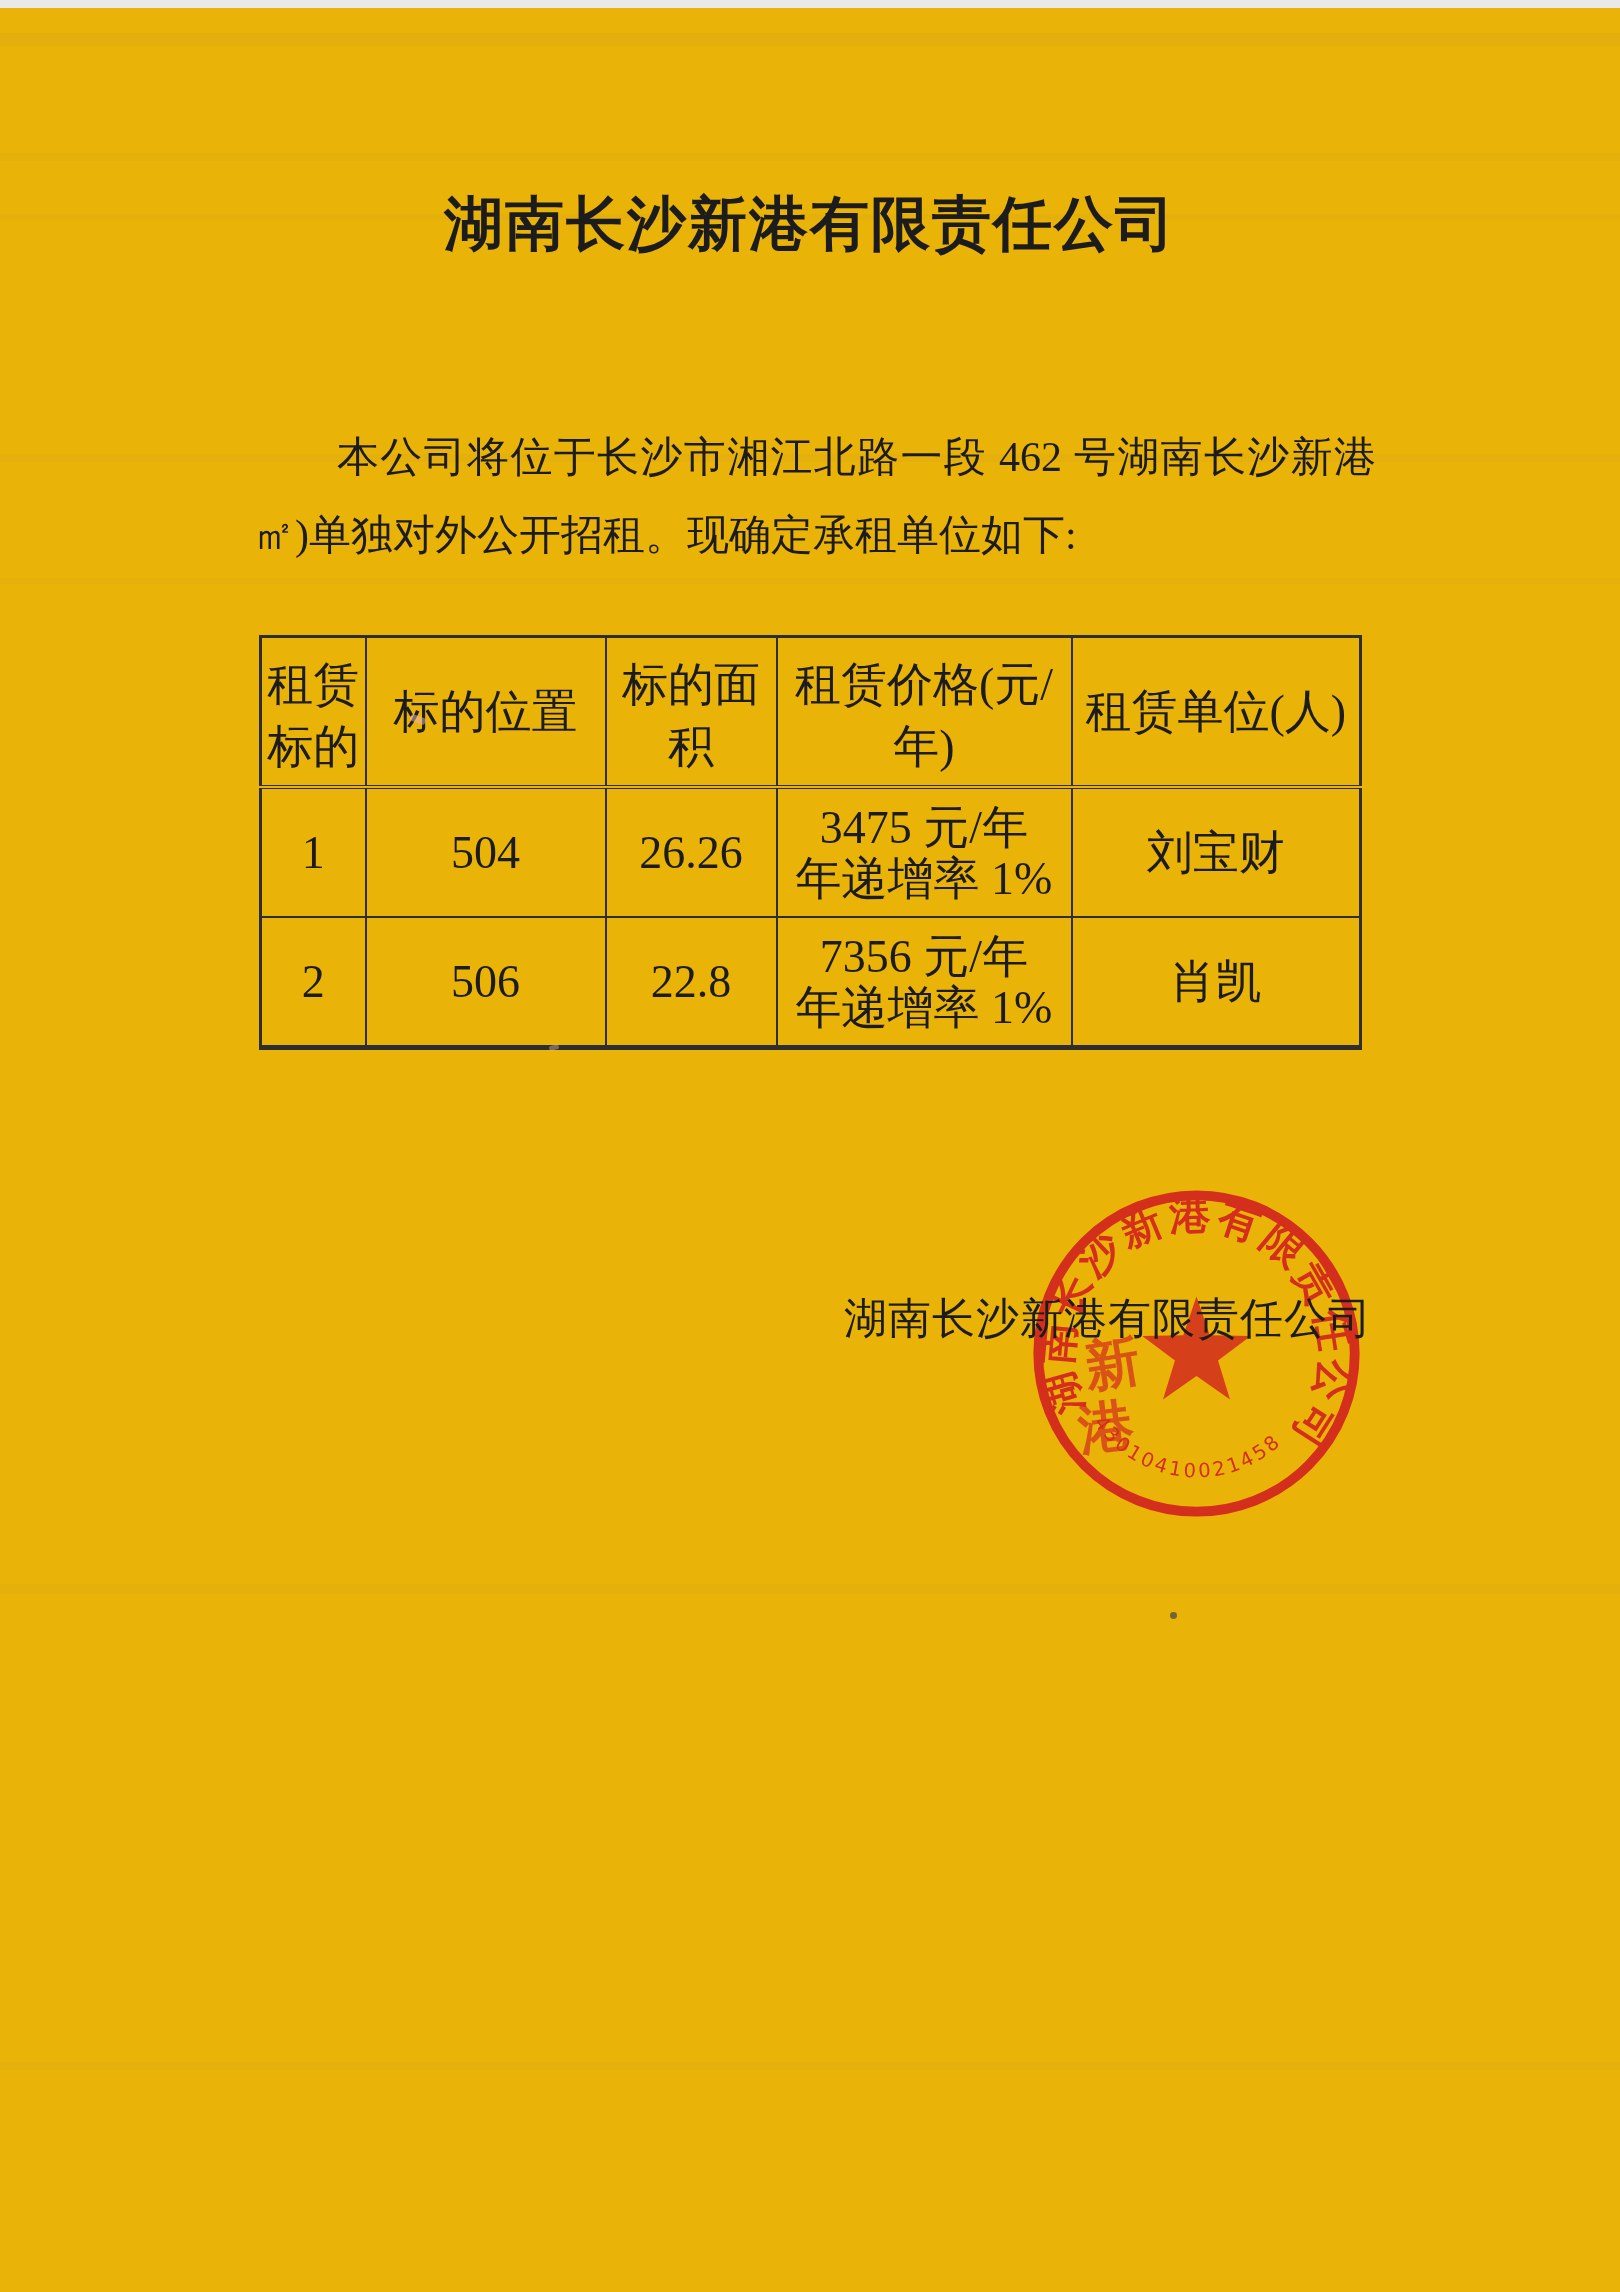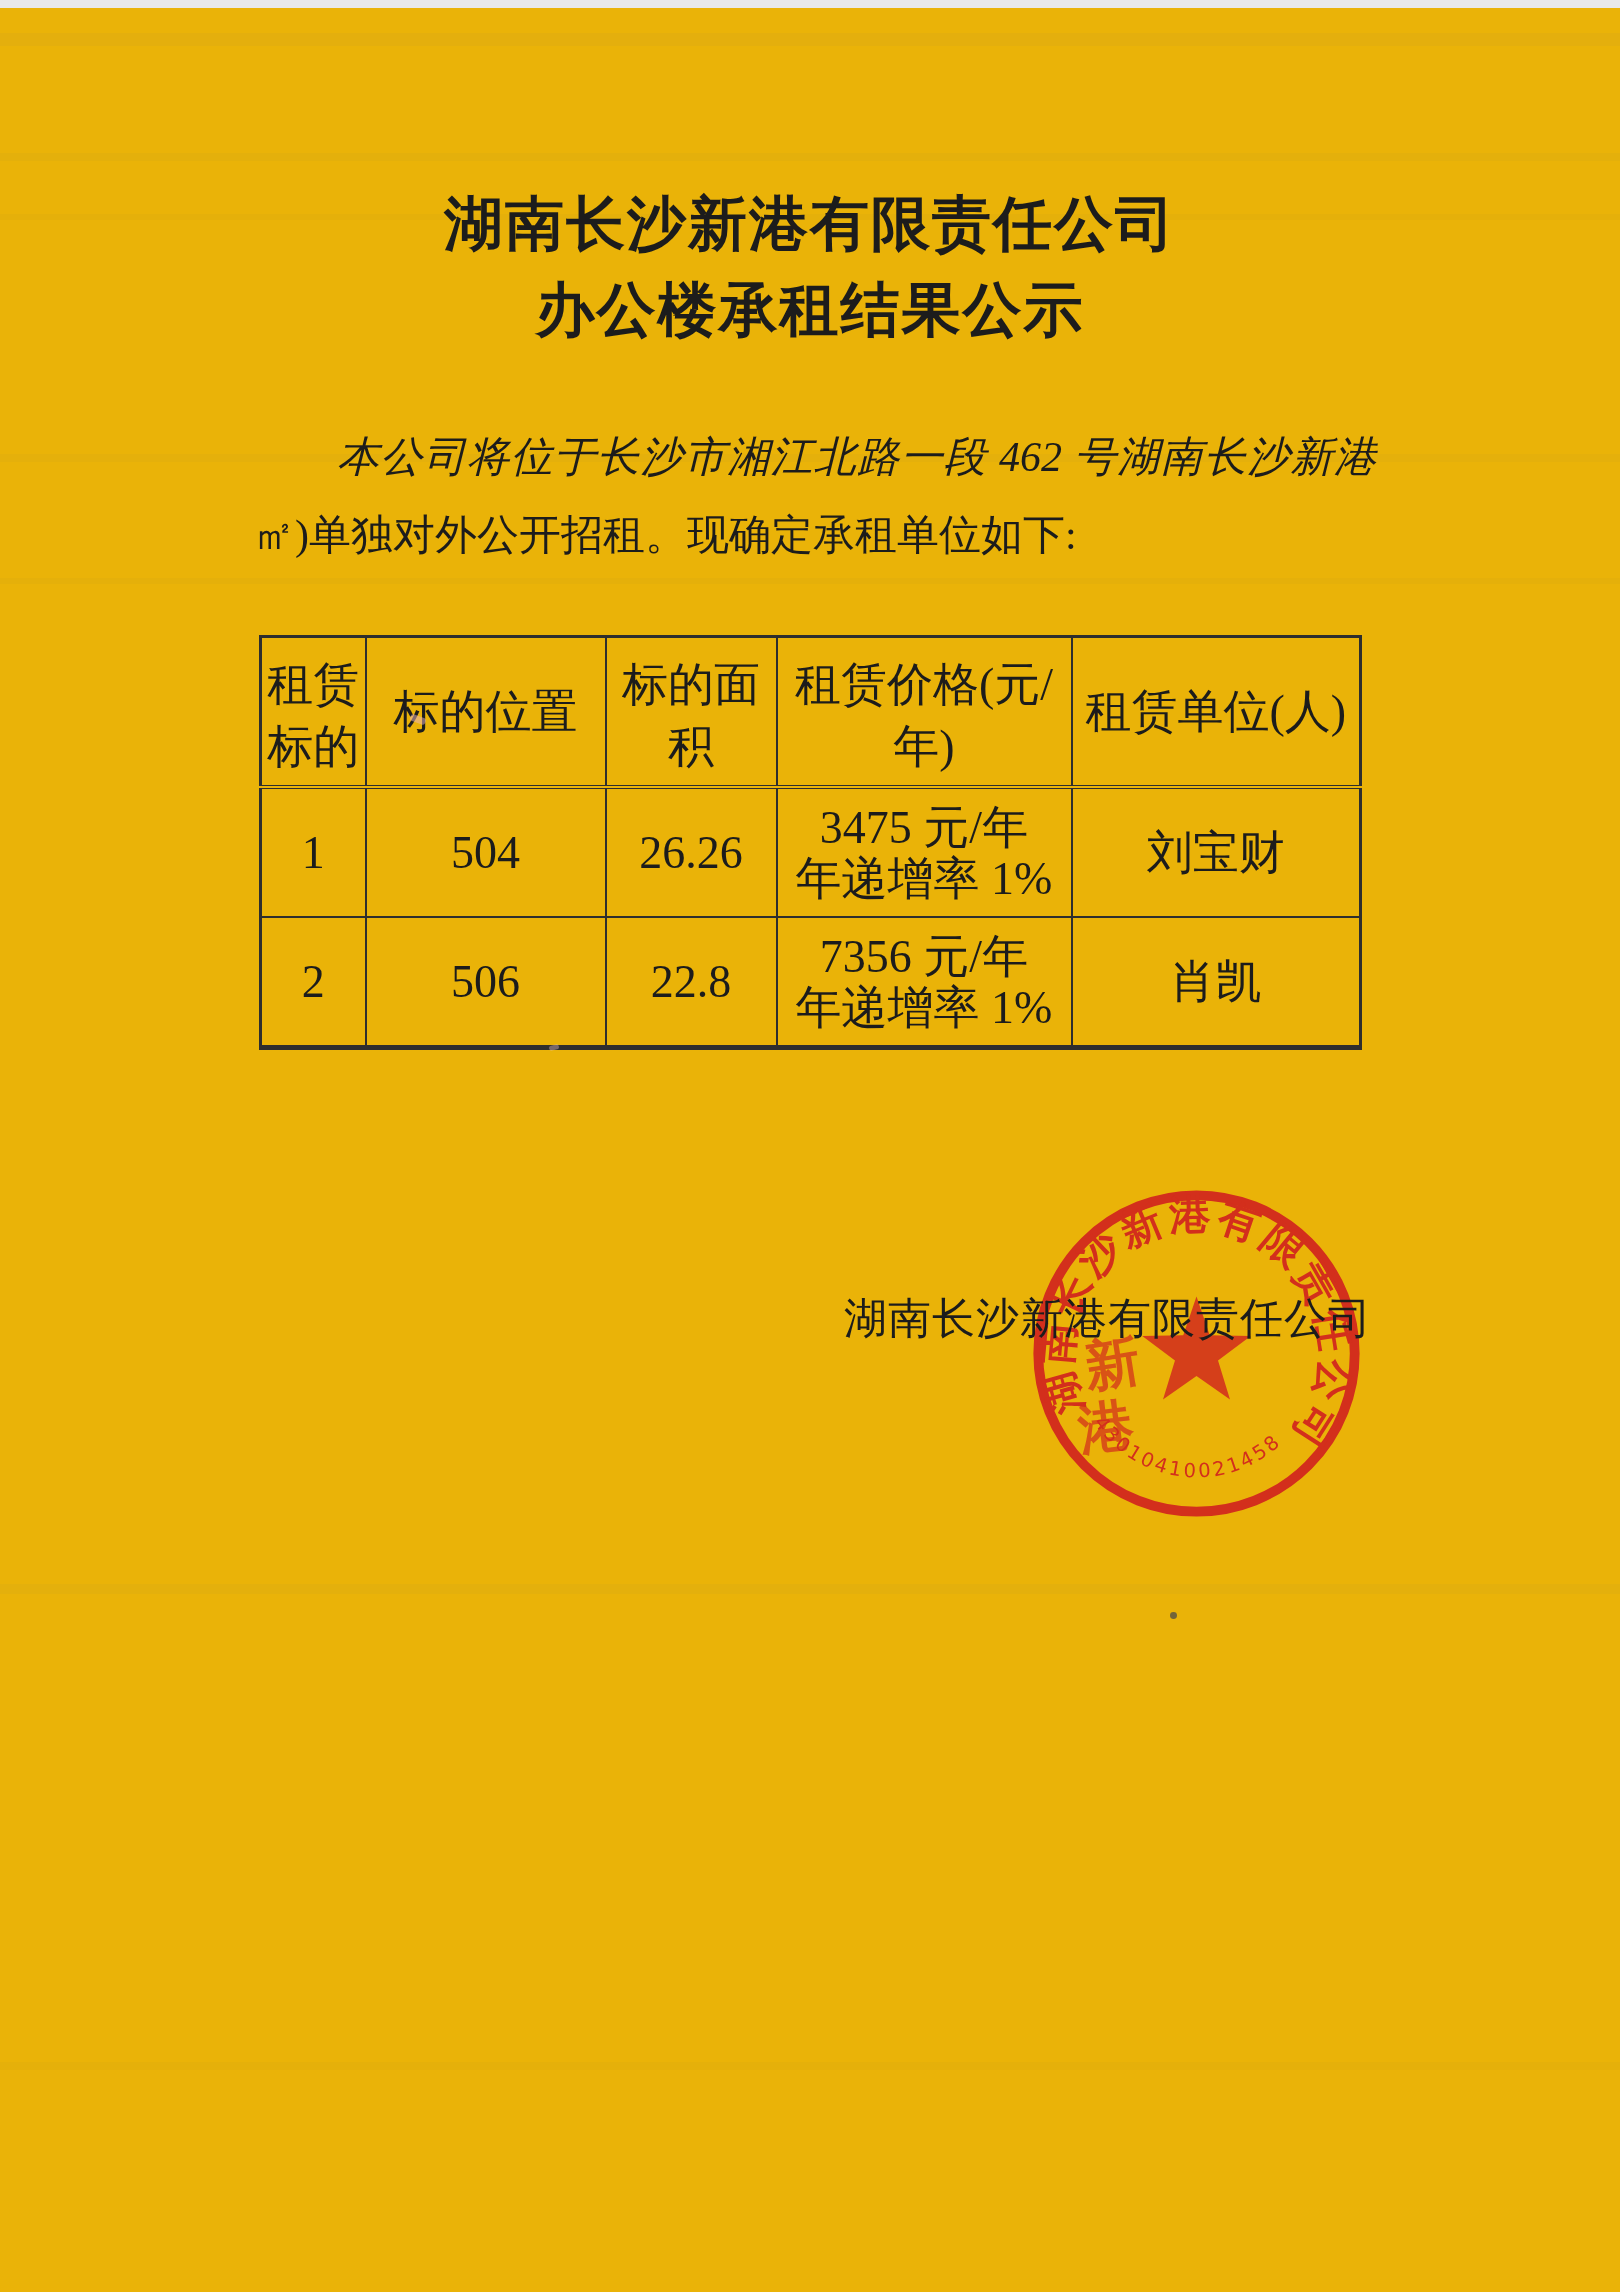--- a/index.html
+++ b/index.html
@@ -21,21 +21,21 @@
     font-size:59px;line-height:86px;letter-spacing:2px;
     z-index:1;
   }
   
   .body-text{
     position:absolute;top:410px;left:253px;width:1123px;
     font-size:42px;line-height:78px;
     z-index:1;
   }
   .body-line{white-space:normal;}
-  .jl{text-align:justify;text-align-last:justify;text-justify:inter-character;font-style:italic;}
+  .jl{text-align:justify;text-align-last:justify;text-justify:inter-character;}
   .indent{text-indent:84px;}
   
   table.results{
     position:absolute;top:627px;left:259px;width:1100px;
     border-collapse:collapse;table-layout:fixed;
     font-size:46px;z-index:1;
     border:3.9px solid #2e2e2e;border-bottom-width:5.9px;
   }
   table.results td{
     border:2px solid #2e2e2e;
@@ -79,21 +79,20 @@
   <div class="band" style="top:24.5px;height:13.7px;background:rgba(110,110,110,.05);"></div>
   <div class="band" style="top:145px;height:7.8px;background:rgba(110,110,110,.04);"></div>
   <div class="band" style="top:206px;height:5.9px;background:rgba(110,110,110,.03);"></div>
   <div class="band" style="top:446px;height:7.8px;background:rgba(110,110,110,.035);"></div>
   <div class="band" style="top:570px;height:5.9px;background:rgba(110,110,110,.03);"></div>
   <div class="band" style="top:1576px;height:9.8px;background:rgba(110,110,110,.045);"></div>
   <div class="band" style="top:2054px;height:7.8px;background:rgba(110,110,110,.03);"></div>
 
   <div class="title">
     <div>湖南长沙新港有限责任公司</div>
-    <div>办公楼承租结果公示</div>
   </div>
 
   <div class="body-text">
     <div class="body-line jl indent">本公司将位于长沙市湘江北路一段 462 号湖南长沙新港</div>
     <div class="body-line">㎡)单独对外公开招租。现确定承租单位如下:</div>
   </div>
 
   <table class="results">
     <colgroup>
       <col style="width:105px">

